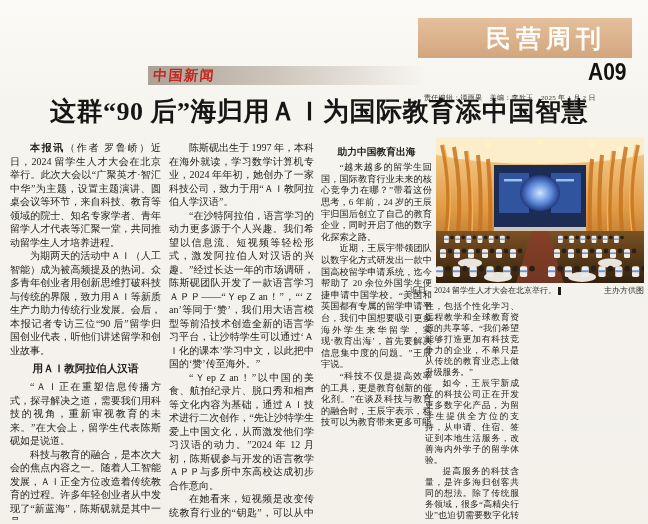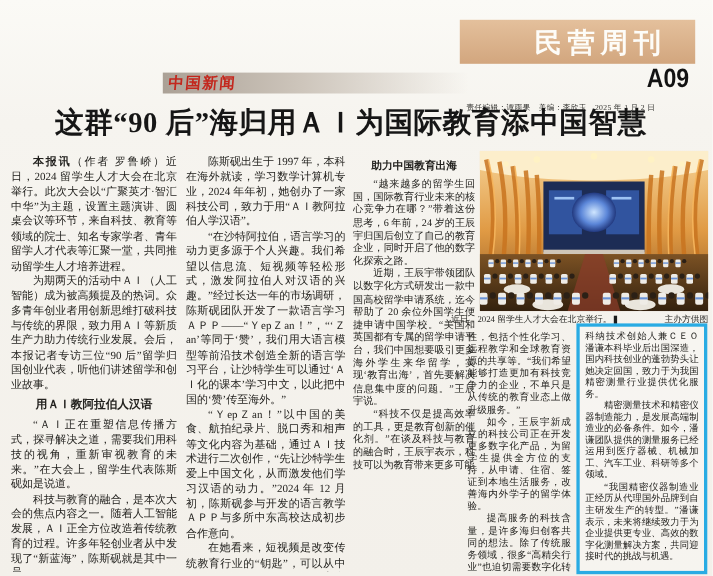--- a/index.html
+++ b/index.html
@@ -181,19 +181,14 @@
     <span class="cap-credit">主办方供图</span>
   </div>
 
   <div class="col" id="col4">
     <p class="no-indent">性，包括个性化学习、远程教学和全球教育资源的共享等。“我们希望能够打造更加有科技竞争力的企业，不单只是从传统的教育业态上做升级服务。”</p>
     <p>如今，王辰宇新成立的科技公司正在开发更多数字化产品，为留学生提供全方位的支持，从申请、住宿、签证到本地生活服务，改善海内外学子的留学体验。</p>
     <p>提高服务的科技含量，是许多海归创客共同的想法。除了传统服务领域，很多“高精尖行业”也迫切需要数字化转型。</p>
 
   </div>
 
-  <div class="hbox">
-    <p class="no-indent">科纳技术创始人兼ＣＥＯ 潘谦本科毕业后出国深造，国内科技创业的蓬勃势头让她决定回国，致力于为我国精密测量行业提供优化服务。</p>
-    <p>精密测量技术和精密仪器制造能力，是发展高端制造业的必备条件。如今，潘谦团队提供的测量服务已经运用到医疗器械、机械加工、汽车工业、科研等多个领域。</p>
-    <p>“我国精密仪器制造业正经历从代理国外品牌到自主研发生产的转型。”潘谦表示，未来将继续致力于为企业提供更专业、高效的数字化测量解决方案，共同迎接时代的挑战与机遇。</p>
-  </div>
 
 </div>
 
 </body></html>

